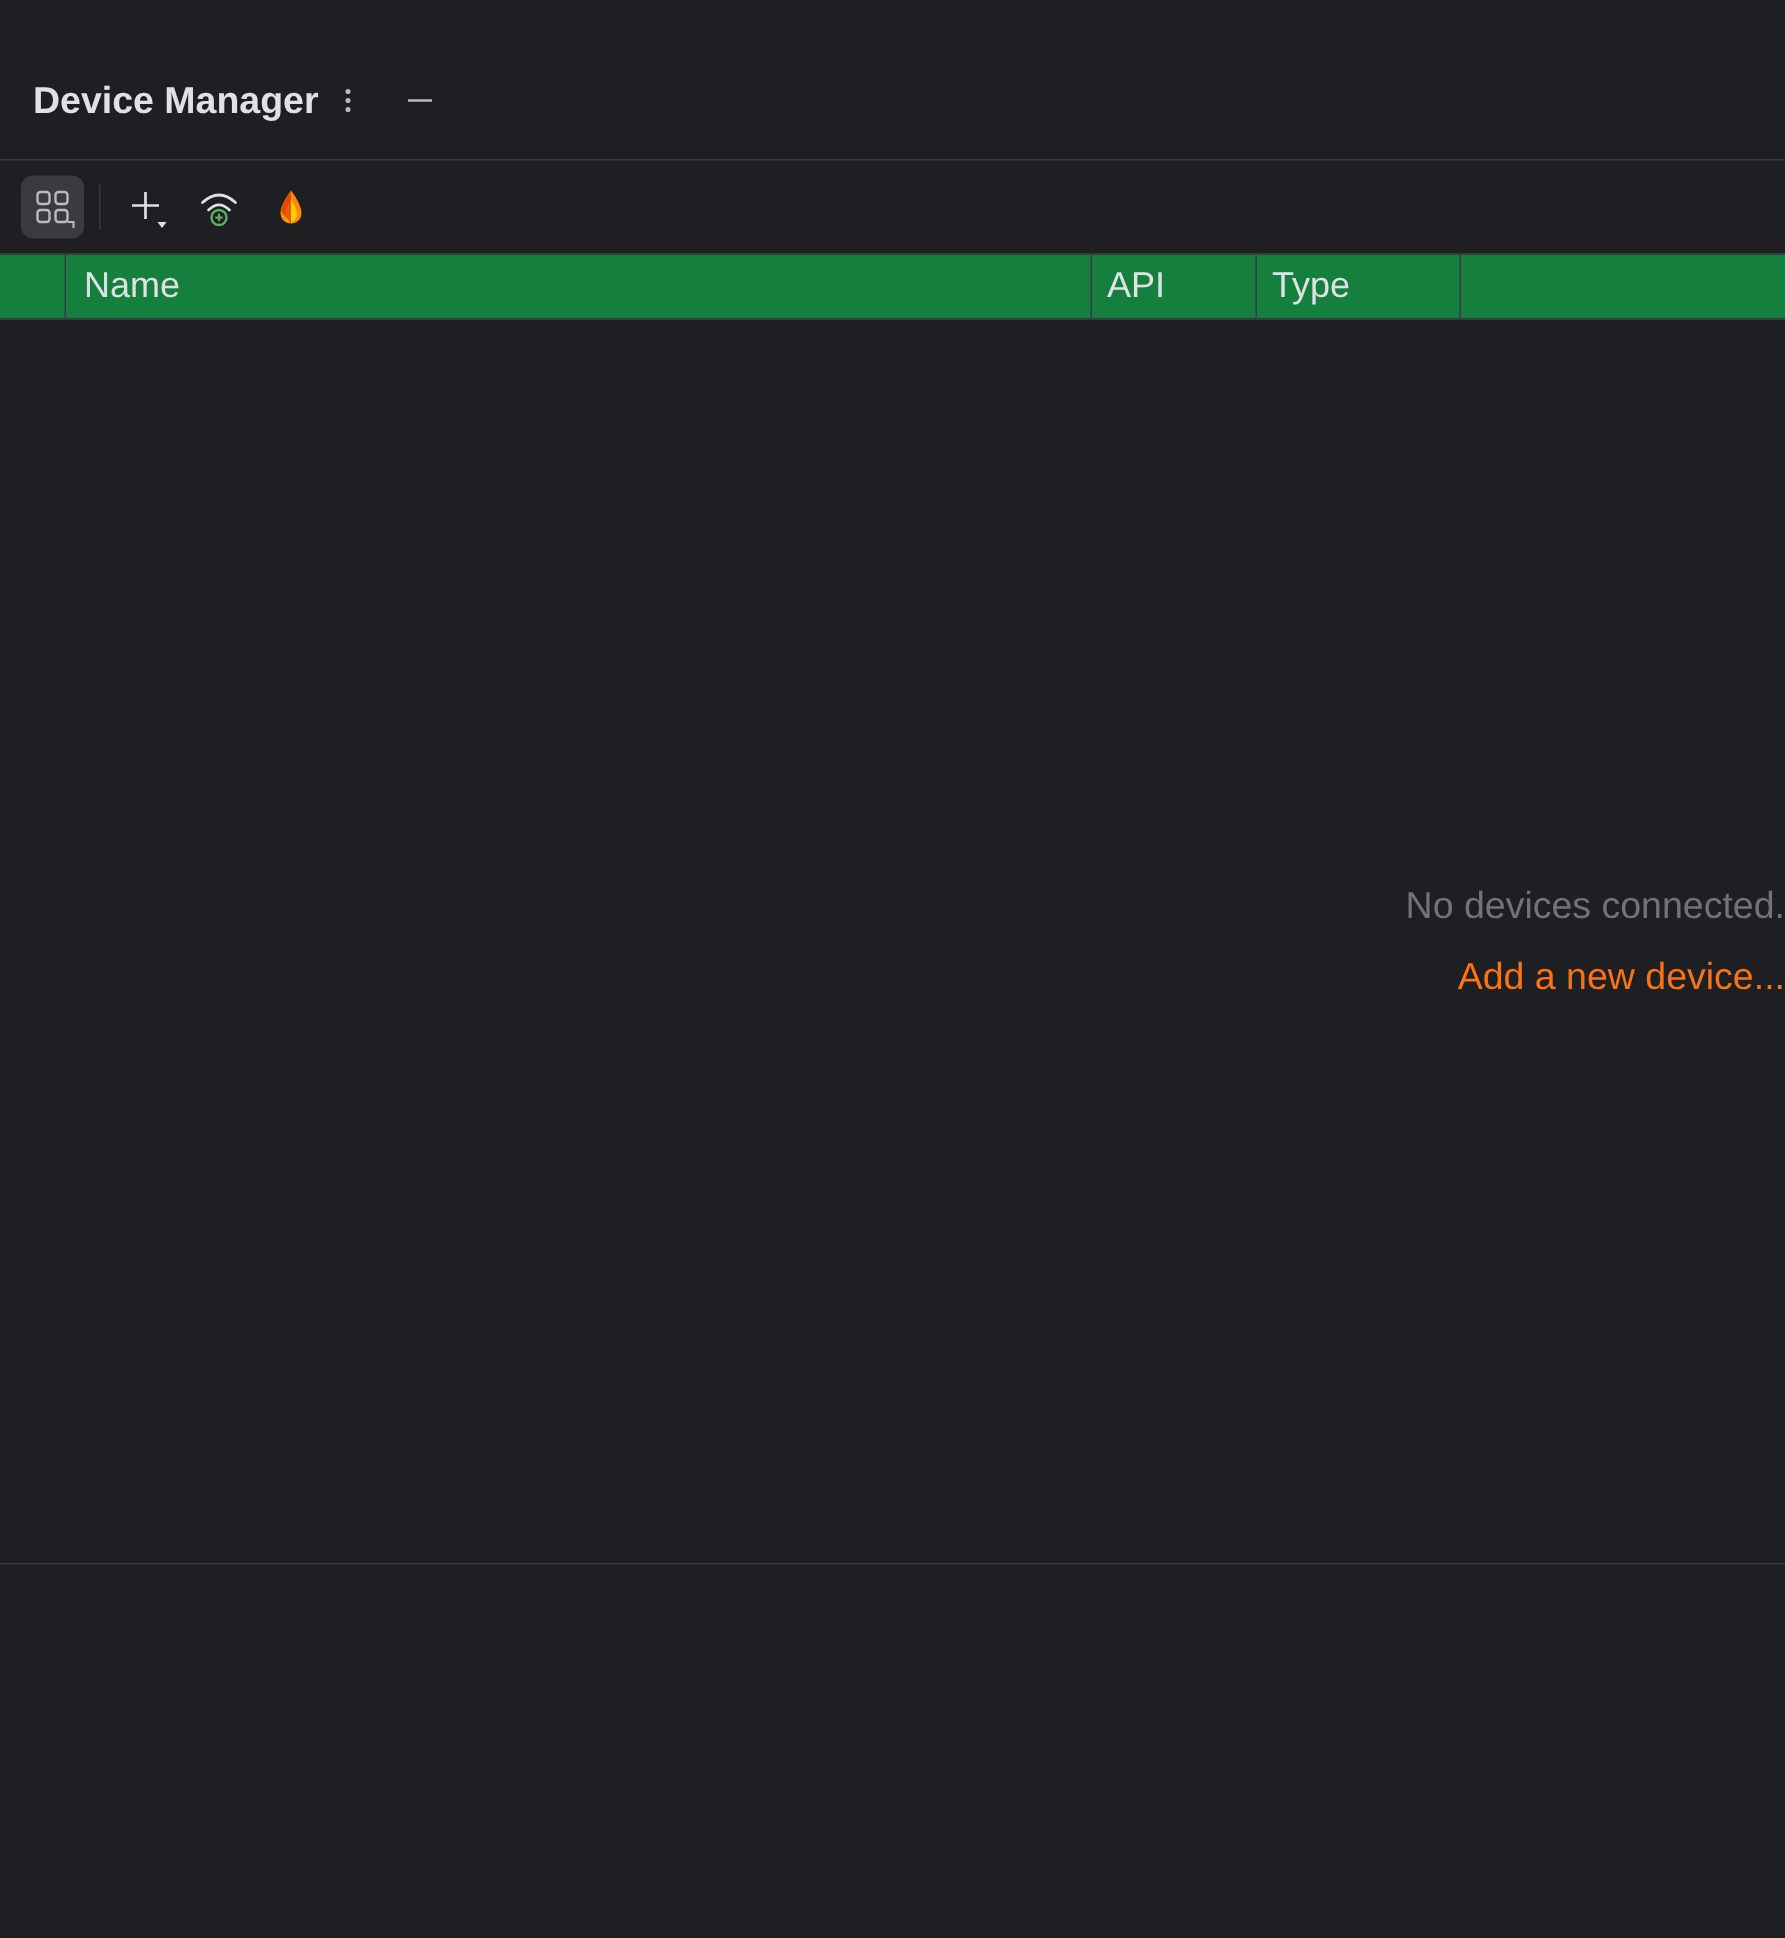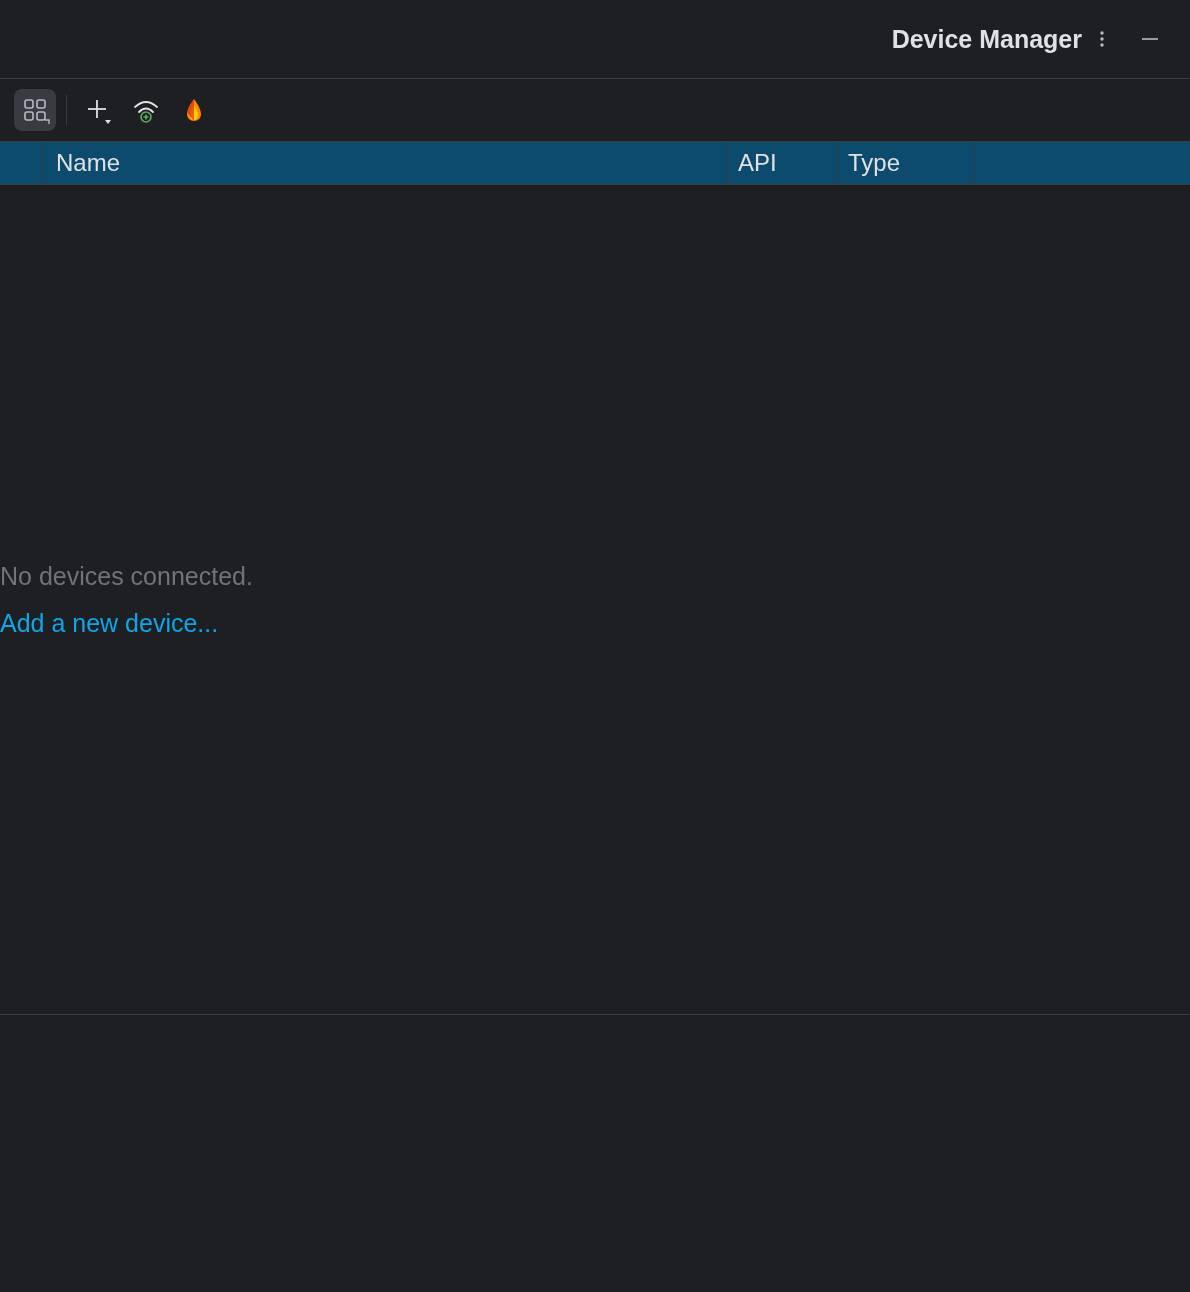--- a/index.html
+++ b/index.html
@@ -7,24 +7,25 @@
       background: #1e1f22;
       color: #dfe1e5;
       font-family: -apple-system, BlinkMacSystemFont, "Segoe UI", sans-serif;
       width: 1190px;
       height: 1292px;
       overflow: hidden;
     }
     .header {
       display: flex;
       align-items: center;
-      justify-content: flex-end;
+      justify-content: flex-start;
       height: 79px;
       padding: 0 20px 0 22px;
       border-bottom: 1px solid #393b40;
+      margin-top: 28px;
     }
     .title {
       font-size: 25px;
       font-weight: 700;
       color: #dfe1e5;
     }
     .header-actions {
       display: flex;
       align-items: center;
       gap: 8px;
@@ -61,51 +62,51 @@
       width: 1px;
       height: 30px;
       background: #393b40;
       margin: 0 4px;
     }
     .table-header {
       display: flex;
       height: 44px;
       border-top: 1px solid #393b40;
       border-bottom: 1px solid #393b40;
-      background: #0c4a6e;
+      background: #15803d;
     }
     .col {
       display: flex;
       align-items: center;
       font-size: 24px;
       color: #dfe1e5;
       padding: 0 10px;
       border-right: 1px solid #393b40;
     }
     .col-expand { width: 44px; border-right: 1px solid #393b40; }
     .col-name { flex: 1; padding-left: 12px; }
     .col-api { width: 110px; }
     .col-type { width: 136px; text-align: right; }
     .col-actions { width: 216px; border-right: none; }
     .content {
       height: 830px;
       display: flex;
       flex-direction: column;
-      align-items: flex-start;
+      align-items: flex-end;
       justify-content: center;
       gap: 18px;
       border-bottom: 1px solid #393b40;
     }
     .empty-text {
       font-size: 25px;
       color: #6f737a;
     }
     .link-text {
       font-size: 25px;
-      color: #0ea5e9;
+      color: #f97316;
       cursor: pointer;
     }
     .footer {
       height: 284px;
     }
   </style>
 </head>
 <body>
 
 <div class="header">

